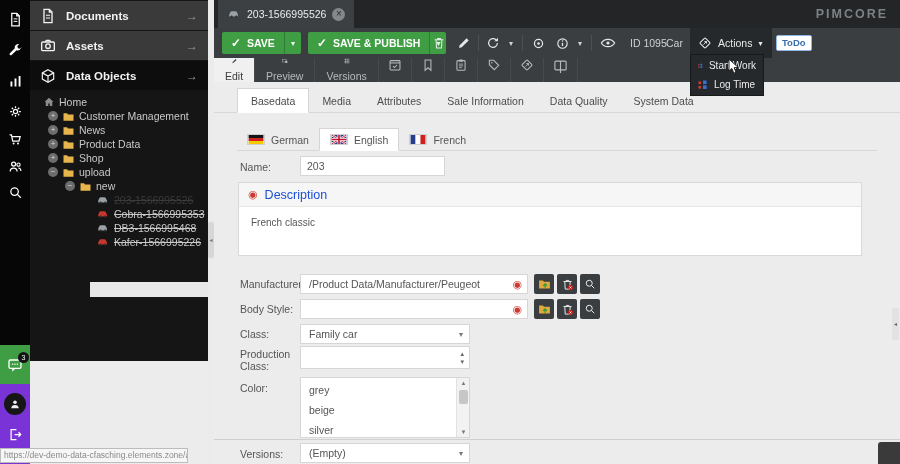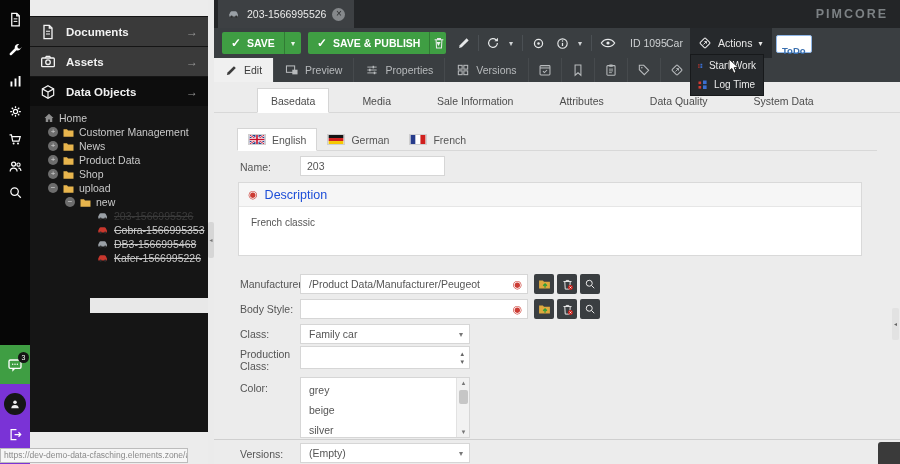--- a/index.html
+++ b/index.html
@@ -16,21 +16,21 @@
   .ib-btn { position:absolute; left:0; width:30px; height:28px; display:flex; align-items:center; justify-content:center; color:#fdfdfd; cursor:pointer; }
   .ib-green { position:absolute; left:0; top:345px; width:30px; height:39px; background:#3f9e43; display:flex; align-items:center; justify-content:center; color:#fff; }
   .ib-badge { position:absolute; right:1px; top:7px; min-width:11px; height:11px; background:#141414; color:#fff; font-size:7px; line-height:11px; text-align:center; border-radius:6px; padding:0 2px; }
   .ib-purple { position:absolute; left:0; top:384px; width:30px; height:80px; background:#7a33d6; }
   .avatar { position:absolute; left:4px; top:9px; width:22px; height:22px; border-radius:50%; background:#161616; display:flex; align-items:center; justify-content:center; color:#efefef; }
   .ib-logout { position:absolute; left:0; top:38px; width:30px; height:24px; display:flex; align-items:center; justify-content:center; color:#fff; }
   .ib-inf { position:absolute; left:2px; top:64px; width:28px; height:16px; display:flex; gap:1px; }
   .ib-inf span { width:12px; height:12px; border:2.5px solid #efeaff; border-radius:50%; margin-top:2px; }
 
   
-  .sidebar { position:absolute; left:30px; top:16px; width:178px; height:416px; background:#151515; z-index:4; }
+  .sidebar { position:absolute; left:30px; top:0; width:178px; height:361px; background:#151515; z-index:4; }
   .acc { position:absolute; left:0; width:178px; height:29px; background:#3a3a3a; display:flex; align-items:center; padding-left:10px; color:#f2f2f2; cursor:pointer; }
   .acc .albl { font-size:11.5px; font-weight:bold; margin-left:10px; }
   .acc .aarr { position:absolute; right:10px; color:#9a9a9a; font-size:12px; }
   .acc.dark { background:#0d0d0d; }
   .tree { position:absolute; left:0; top:90px; right:0; bottom:0; }
   .trow { position:absolute; height:14px; display:flex; align-items:center; gap:4px; font-size:10.5px; color:#c9c9c9; cursor:pointer; white-space:nowrap; }
   .tsel { position:absolute; left:60px; right:0; top:192px; height:15px; background:#e8e8e8; }
   .pm { width:10px; height:10px; border-radius:50%; background:#6d6d6d; color:#d8d8d8; font-size:8px; line-height:10px; text-align:center; flex:0 0 auto; }
   .fold { color:#e8b54d; }
   .strike { text-decoration:line-through; }
@@ -54,31 +54,31 @@
   .btn-green { position:absolute; top:4px; height:22px; background:#3f9e43; border-radius:2px; display:flex; color:#fff; cursor:pointer; }
   .bg-main { display:flex; align-items:center; gap:6px; padding:0 9px; font-size:10.5px; font-weight:bold; }
   .bg-caret { width:17px; border-left:1px solid rgba(0,0,0,.22); display:flex; align-items:center; justify-content:center; font-size:8px; color:#ecf7ec; }
   .chk { font-size:12px; font-weight:bold; }
   .tb-ic { position:absolute; top:4px; width:22px; height:22px; display:flex; align-items:center; justify-content:center; color:#e6e8e9; cursor:pointer; }
   .tb-caret { position:absolute; top:4px; width:14px; height:22px; display:flex; align-items:center; justify-content:center; color:#cfd2d4; font-size:8px; cursor:pointer; }
   .tb-sep { position:absolute; top:7px; width:1px; height:16px; background:#4b5054; }
   .tb-txt { position:absolute; top:0; height:30px; line-height:30px; font-size:10.5px; color:#cdd0d2;text-align:right; }
   .actions-btn { position:absolute; left:476px; top:0; height:30px; width:82px; background:#26292c; display:flex; align-items:center; gap:6px; padding:0 8px; color:#e8e8e8; cursor:pointer; }
   .actions-btn .albl2 { font-size:10.5px; }
-  .todo { position:absolute; left:562px; top:7px; height:16px; background:#fff; border:1px solid #8fb7e8; border-radius:2px; color:#3a6fae; font-size:9.5px; font-weight:bold; line-height:14px; padding:8px 5px; }
+  .todo { position:absolute; left:562px; top:7px; height:16px; background:#fff; border:1px solid #8fb7e8; border-radius:2px; color:#3a6fae; font-size:9.5px; font-weight:bold; line-height:14px; padding:0 5px; }
 
   .viewtabs { position:absolute; left:0; right:0; top:58px; height:24px; background:#3a3e41; display:flex; }
-  .vtab { height:24px; display:flex; align-items:center; gap:6px; padding:0 11px; font-size:10.5px; color:#b7babc; border-right:1px solid #464a4d; cursor:pointer; }
+  .vtab { height:24px; display:flex; align-items:center; gap:6px; padding:0 11px; font-size:10.5px; color:#b7babc; border-right:1px solid #464a4d; cursor:pointer;flex-direction:column; }
   .vtab.active { background:#f0f0f0; color:#3c3c3c; }
   .vtab.iconly { padding:0 9px; }
 
   .content { position:absolute; left:0; right:0; top:82px; bottom:0; background:#ececec; }
 
   .datatabs { position:absolute; left:0; right:0; top:6px; height:25px; border-bottom:1px solid #d8d8d8; padding-left:23px; display:flex; }
-  .ctab { height:25px; display:flex; align-items:center; padding:6px 13px; font-size:10.5px; color:#4c4c4c; cursor:pointer;margin-left:20px; }
+  .ctab { height:25px; display:flex; align-items:center; padding:6px 13px; font-size:10.5px; color:#4c4c4c; cursor:pointer; }
   .ctab.active { background:#fff; border:1px solid #d5d5d5; border-bottom:1px solid #fff; margin-bottom:-1px; }
 
   .langtabs { position:absolute; left:23px; top:46px; width:640px; height:23px; border-bottom:1px solid #d8d8d8; display:flex; }
   .ltab { height:23px; display:flex; align-items:center; gap:6px; padding:0 10px; font-size:10.5px; color:#555; cursor:pointer; }
   .ltab.active { background:#fff; border:1px solid #d5d5d5; border-bottom:1px solid #fff; margin-bottom:-1px; }
   .flag { display:block; border:1px solid #cfcfcf; }
 
   .flabel { position:absolute; left:26px; font-size:10.5px; color:#555; }
   .finput { position:absolute; height:20px; background:#fff; border:1px solid #d6d6d6; font-size:10.5px; color:#555;
             font-family:"Liberation Sans",sans-serif; padding:0 6px; }
@@ -522,26 +522,20 @@
         <span>Edit</span>
       </div>
       <div class="vtab">
         <svg class="ic" width="14" height="14">
             <use href="#i-monitor"></use>
           </svg>
         <span>Preview</span>
       </div>
       <div class="vtab">
         <svg class="ic" width="14" height="14">
-            <use href="#i-sliders"></use>
-          </svg>
-        <span>Properties</span>
-      </div>
-      <div class="vtab">
-        <svg class="ic" width="14" height="14">
             <use href="#i-grid"></use>
           </svg>
         <span>Versions</span>
       </div>
       <div class="vtab iconly">
           <svg class="ic" width="14" height="14">
             <use href="#i-calcheck"></use>
           </svg>
         </div>
       <div class="vtab iconly">
@@ -569,44 +563,44 @@
             <use href="#i-columns"></use>
           </svg>
         </div>
     </div>
 
     <div class="content">
 
       <div class="datatabs">
         <div class="ctab active">Basedata</div>
         <div class="ctab">Media</div>
+        <div class="ctab">Attributes</div>
         <div class="ctab">Sale Information</div>
-        <div class="ctab">Attributes</div>
         <div class="ctab">Data Quality</div>
         <div class="ctab">System Data</div>
       </div>
 
       <div class="langtabs">
+        <div class="ltab">
+          <svg class="flag" width="18" height="11" viewBox="0 0 18 11">
+            <rect width="18" height="3.7" fill="#141414"></rect>
+              <rect y="3.7" width="18" height="3.7" fill="#d0201e"></rect>
+              <rect y="7.4" width="18" height="3.6" fill="#f6c800"></rect>
+          </svg>
+          <span>German</span>
+        </div>
         <div class="ltab active">
           <svg class="flag" width="18" height="11" viewBox="0 0 18 11">
             <rect width="18" height="11" fill="#27408b"></rect>
             <path d="M0 0l18 11M18 0L0 11" stroke="#fff" stroke-width="2.6"></path>
             <path d="M0 0l18 11M18 0L0 11" stroke="#c8102e" stroke-width="1.1"></path>
             <path d="M9 0v11M0 5.5h18" stroke="#fff" stroke-width="3.6"></path>
             <path d="M9 0v11M0 5.5h18" stroke="#c8102e" stroke-width="2"></path>
           </svg>
           <span>English</span>
-        </div>
-        <div class="ltab">
-          <svg class="flag" width="18" height="11" viewBox="0 0 18 11">
-            <rect width="18" height="3.7" fill="#141414"></rect>
-              <rect y="3.7" width="18" height="3.7" fill="#d0201e"></rect>
-              <rect y="7.4" width="18" height="3.6" fill="#f6c800"></rect>
-          </svg>
-          <span>German</span>
         </div>
         <div class="ltab">
           <svg class="flag" width="18" height="11" viewBox="0 0 18 11">
             <rect width="6" height="11" fill="#273c8b"></rect>
               <rect x="6" width="6" height="11" fill="#fff"></rect>
               <rect x="12" width="6" height="11" fill="#d0201e"></rect>
           </svg>
           <span>French</span>
         </div>
       </div>

